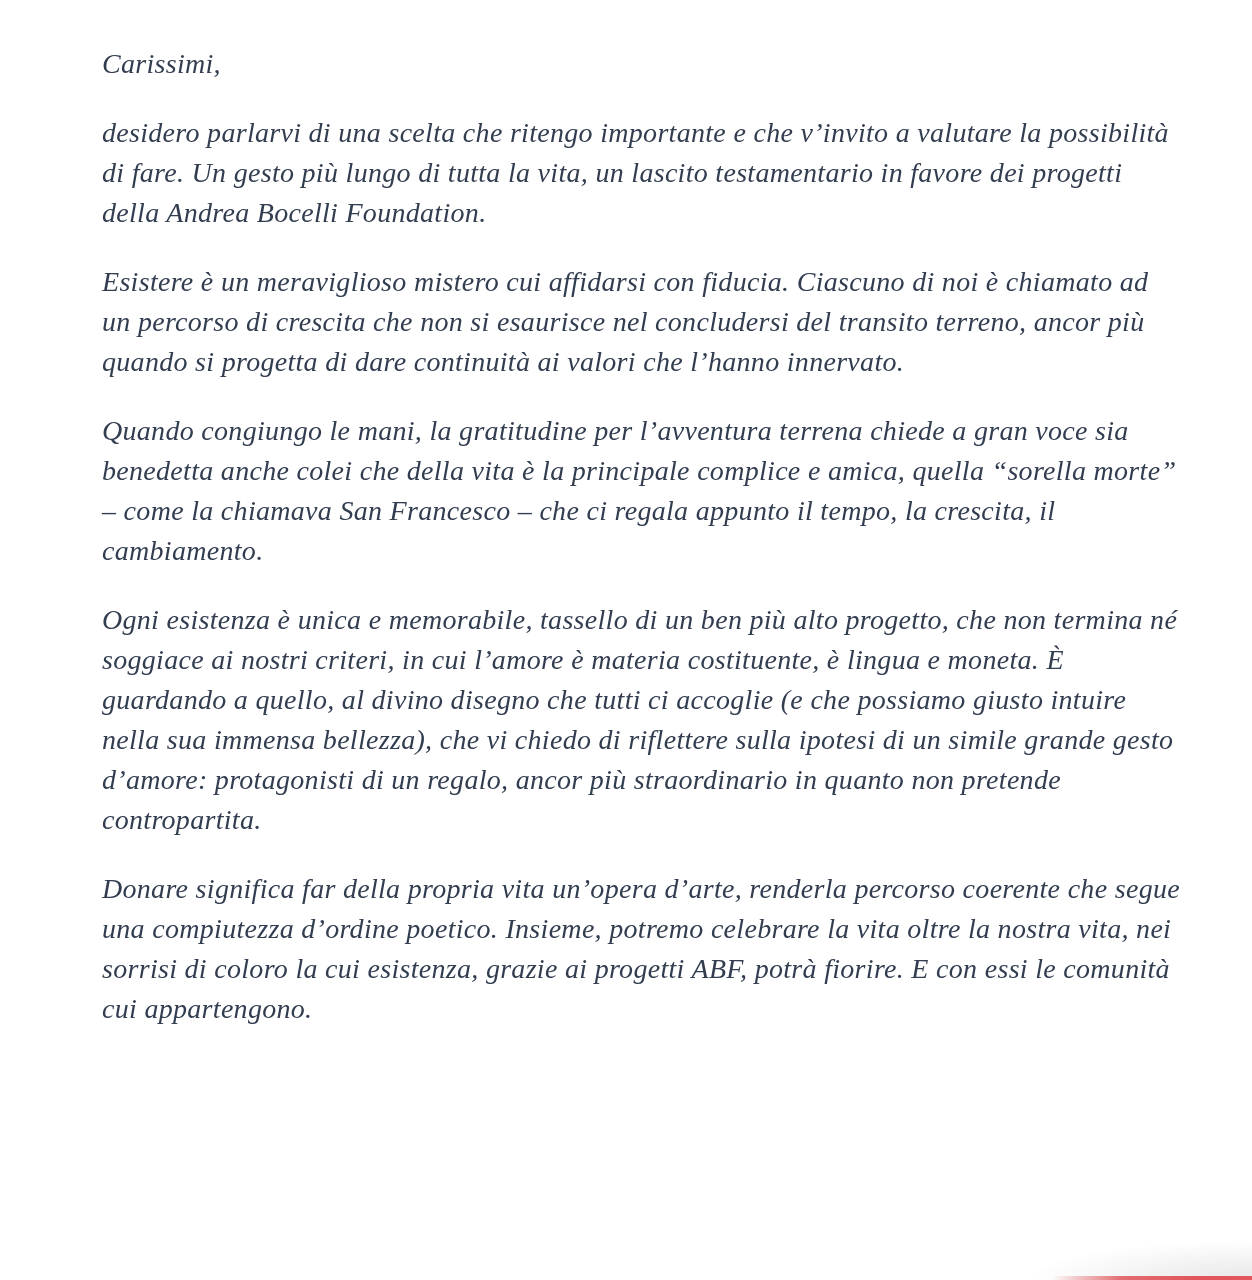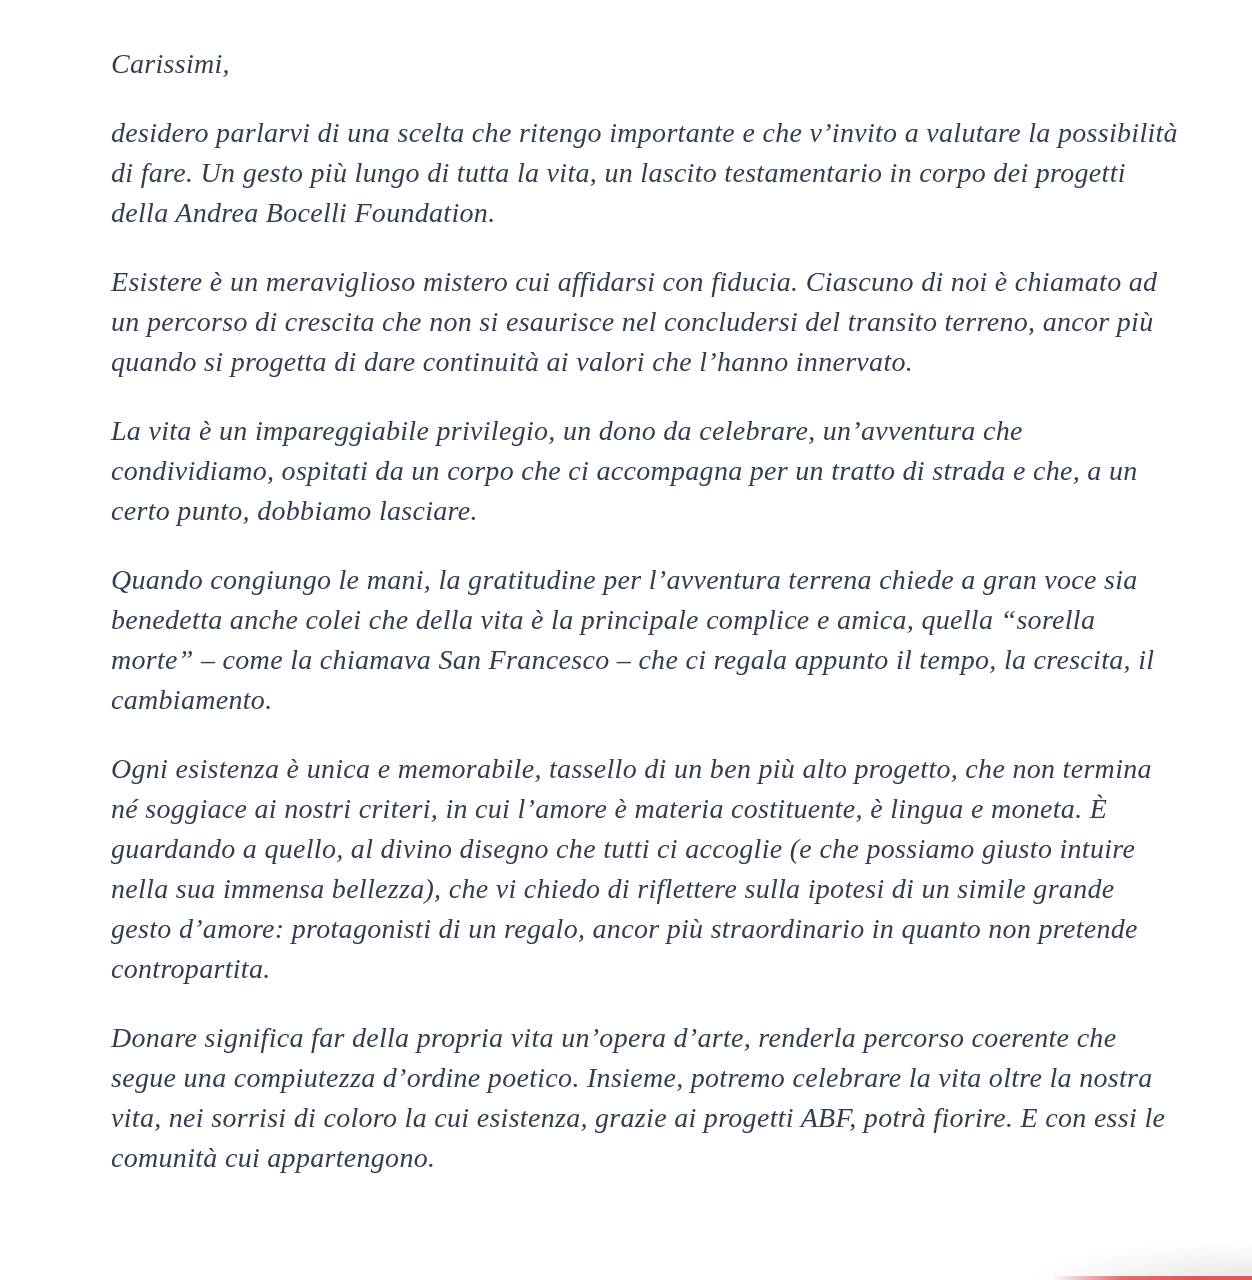--- a/index.html
+++ b/index.html
@@ -16,21 +16,21 @@
   }
   .letter {
     padding: 44px 70px 0 95px;
     color: #323d50;
   }
   .letter p {
     font-style: italic;
     font-size: 28px;
     line-height: 40px;
     letter-spacing: 0.3px;
-    margin: 0 0 29px 16px;
+    margin: 0 0 29px 7px;
     max-width: 1078px;
   }
   .salutation {
     margin-bottom: 29px;
   }
   .corner-shadow {
     position: absolute;
     right: 0;
     bottom: 0;
     width: 230px;
@@ -46,23 +46,22 @@
     height: 4px;
     border-radius: 4px 0 0 0;
     background: linear-gradient(to right, rgba(224,86,91,0) 0%, rgba(224,86,91,0.85) 35%, #e0565b 70%);
   }
 </style>
 </head>
 <body>
 
 <main class="letter">
   <p class="salutation">Carissimi,</p>
-  <p>desidero parlarvi di una scelta che ritengo importante e che v’invito a valutare la possibilità di fare. Un gesto più lungo di tutta la vita, un lascito testamentario in corpo dei progetti della Andrea Bocelli Foundation.</p>
+  <p>desidero parlarvi di una scelta che ritengo importante e che v’invito a valutare la possibilità di fare. Un gesto più lungo di tutta la vita, un lascito testamentario in favore dei progetti della Andrea Bocelli Foundation.</p>
   <p>Esistere è un meraviglioso mistero cui affidarsi con fiducia. Ciascuno di noi è chiamato ad un percorso di crescita che non si esaurisce nel concludersi del transito terreno, ancor più quando si progetta di dare continuità ai valori che l’hanno innervato.</p>
-  <p>La vita è un impareggiabile privilegio, un dono da celebrare, un’avventura che condividiamo, ospitati da un corpo che ci accompagna per un tratto di strada e che, a un certo punto, dobbiamo lasciare.</p>
   <p>Quando congiungo le mani, la gratitudine per l’avventura terrena chiede a gran voce sia benedetta anche colei che della vita è la principale complice e amica, quella “sorella morte” – come la chiamava San Francesco – che ci regala appunto il tempo, la crescita, il cambiamento.</p>
   <p>Ogni esistenza è unica e memorabile, tassello di un ben più alto progetto, che non termina né soggiace ai nostri criteri, in cui l’amore è materia costituente, è lingua e moneta. È guardando a quello, al divino disegno che tutti ci accoglie (e che possiamo giusto intuire nella sua immensa bellezza), che vi chiedo di riflettere sulla ipotesi di un simile grande gesto d’amore: protagonisti di un regalo, ancor più straordinario in quanto non pretende contropartita.</p>
   <p>Donare significa far della propria vita un’opera d’arte, renderla percorso coerente che segue una compiutezza d’ordine poetico. Insieme, potremo celebrare la vita oltre la nostra vita, nei sorrisi di coloro la cui esistenza, grazie ai progetti ABF, potrà fiorire. E con essi le comunità cui appartengono.</p>
 
 </main>
 
 <div class="corner-shadow"></div>
 <div class="bottom-accent"></div>
 
 </body></html>

